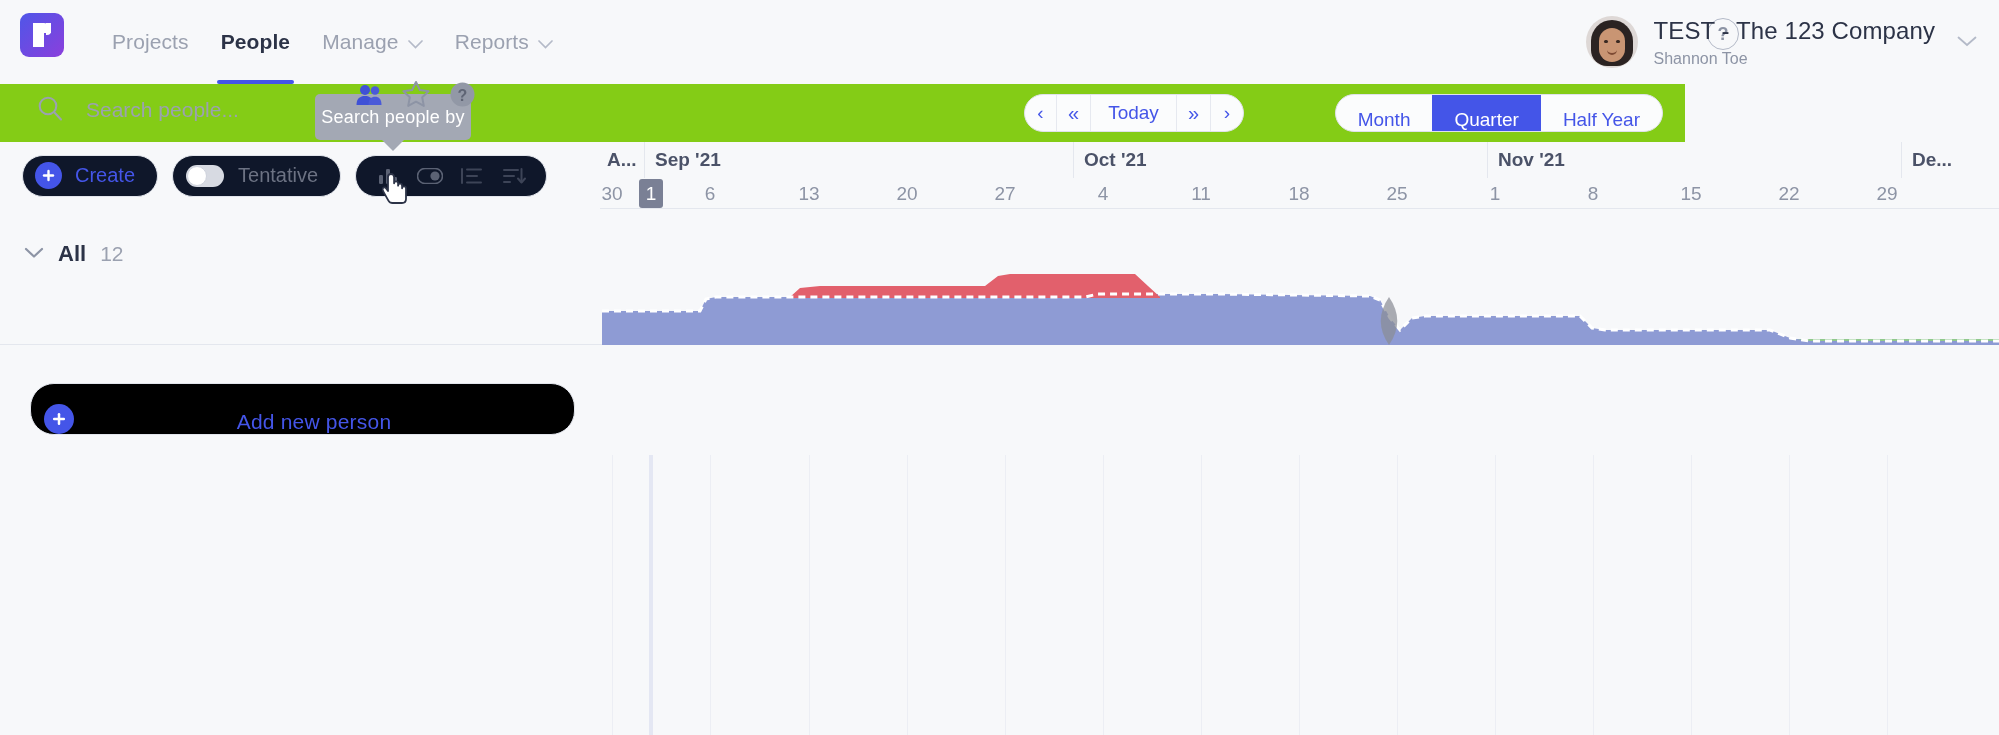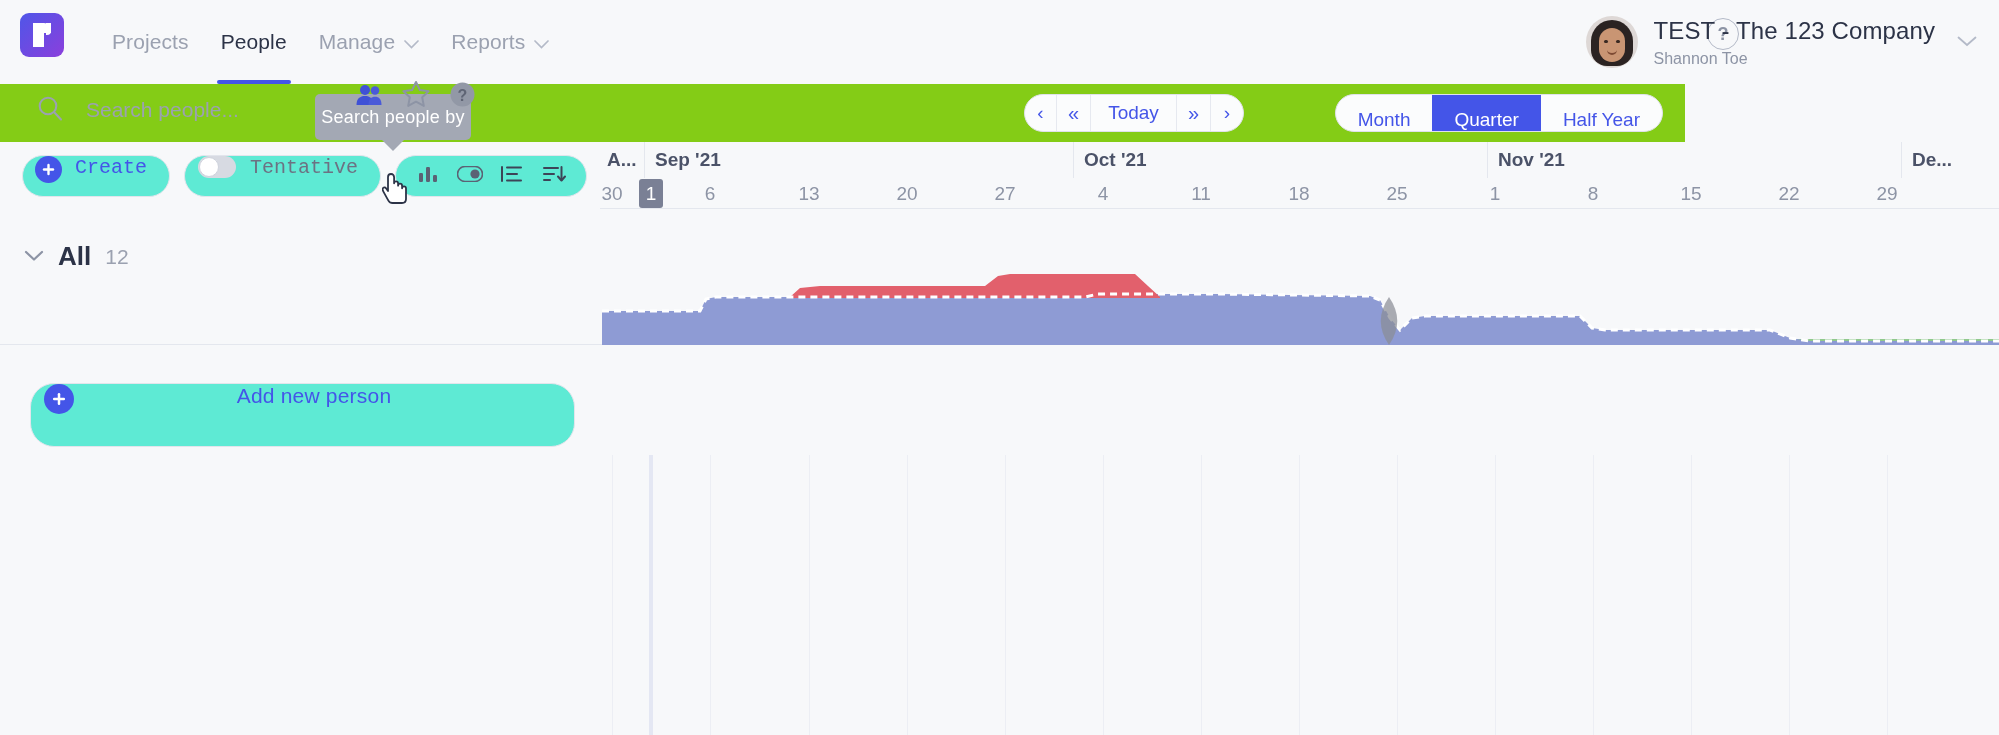--- a/index.html
+++ b/index.html
@@ -22,21 +22,21 @@
     width: 44px; height: 44px; border-radius: 9px;
     background: linear-gradient(135deg, #4f56e8 0%, #8b3fdc 100%);
   }
   .logo svg { display: block; }
   .nav-items { position: absolute; left: 96px; top: 0; height: 84px; display: flex; align-items: center; }
   .nav-item {
     position: relative; height: 84px; display: flex; align-items: center;
     padding: 0 16px; font-size: 21px; color: #9ba1b0; letter-spacing: .1px;
     cursor: pointer;
   }
-  .nav-item.active { color: #2c3347; font-weight: 400; }
+  .nav-item.active { color: #2c3347; font-weight: 700; }
   .nav-item.active::after {
     content: ""; position: absolute; left: 12px; right: 12px; bottom: 0;
     height: 4px; background: #4455e8; border-radius: 2px;
   }
   .nav-caret { margin-left: 9px; display: inline-block; }
 
   .help-btn {
     position: absolute; right: 260px; top: 18px;
     width: 32px; height: 32px; border-radius: 50%;
     border: 1.6px solid #b4bac8; color: #8d94a5;
@@ -113,21 +113,21 @@
   .rt-btn.active { background: #4455e8; color: #ffffff; }
 
   
   .toolbar {
     position: absolute; left: 0; top: 142px; width: 600px; height: 67px;
     background: #f7f8fa; display: flex; align-items: center; padding-left: 22px;
     z-index: 6;
   }
   .pill {
     height: 42px; border: 1.4px solid #e2e5ec; border-radius: 21px;
-    background: #5eead4; display: flex; cursor: pointer; font-family: Liberation Mono, monospace;
+    background: #0f172a; display: flex; align-items: center; cursor: pointer;
   }
   .btn-create { padding: 0 22px 0 12px; margin-right: 14px; }
   .plus-circle {
     width: 27px; height: 27px; border-radius: 50%; background: #4455e8;
     display: flex; align-items: center; justify-content: center; flex: none;
   }
   .btn-create-label { font-size: 20px; color: #4455e8; margin-left: 13px; }
 
   .btn-tent { padding: 0 22px 0 13px; margin-right: 14px; }
   .switch {
@@ -191,30 +191,30 @@
   
   .group-row {
     position: absolute; left: 0; top: 209px; width: 1999px; height: 136px;
     border-bottom: 1.4px solid #e4e7ee;
   }
   .group-label {
     position: absolute; left: 24px; top: 32px;
     display: flex; align-items: center; cursor: pointer; z-index: 4;
   }
   .group-caret { color: #8d94a5; margin-right: 14px; }
-  .group-name { font-size: 26px; color: #2c3347; font-weight: 700; }
+  .group-name { font-size: 22px; color: #2c3347; font-weight: 700; }
   .group-count { font-size: 21px; color: #9ba1b0; margin-left: 14px; }
   .chart-svg { position: absolute; left: 0; top: 0; }
 
   
   .add-row { position: absolute; left: 0; top: 345px; width: 1999px; height: 110px; }
   .add-person {
-    position: absolute; left: 30px; top: 38px; width: 545px; height: 64px;
-    border: 1.4px solid #e2e5ec; border-radius: 24px; background: #5eead4;
-    display: flex; align-items: flex-start; cursor: pointer;
+    position: absolute; left: 30px; top: 38px; width: 545px; height: 52px;
+    border: 1.4px solid #e2e5ec; border-radius: 24px; background: #000000;
+    display: flex; align-items: flex-end; cursor: pointer;
   }
   .add-person .plus-circle { margin-left: 13px; width: 30px; height: 30px; }
   .add-person-label {
     flex: 1; text-align: center; font-size: 21px; color: #4455e8;
     margin-right: 20px; letter-spacing: .2px;
   }
 
   
   .grid-body {
     position: absolute; left: 0; top: 455px; width: 1999px; height: 280px;

